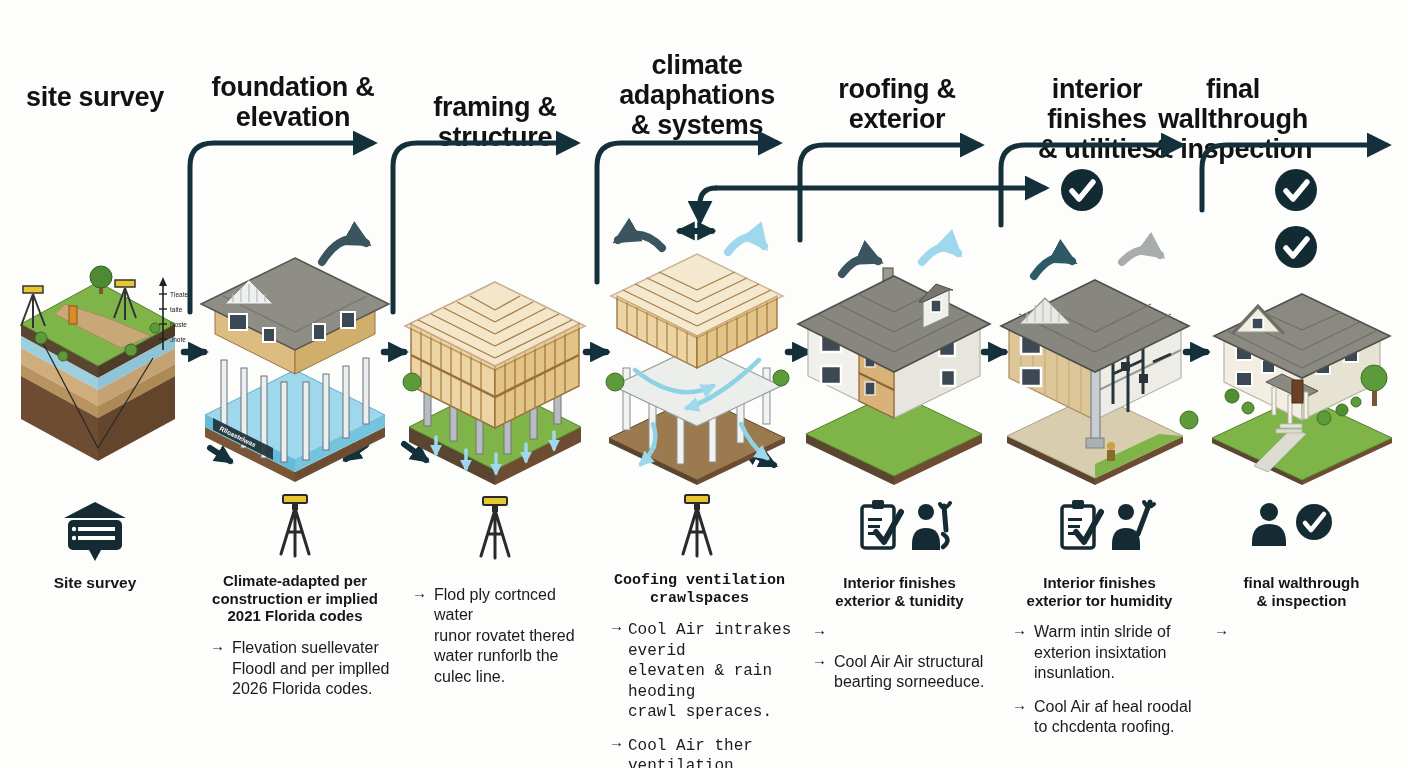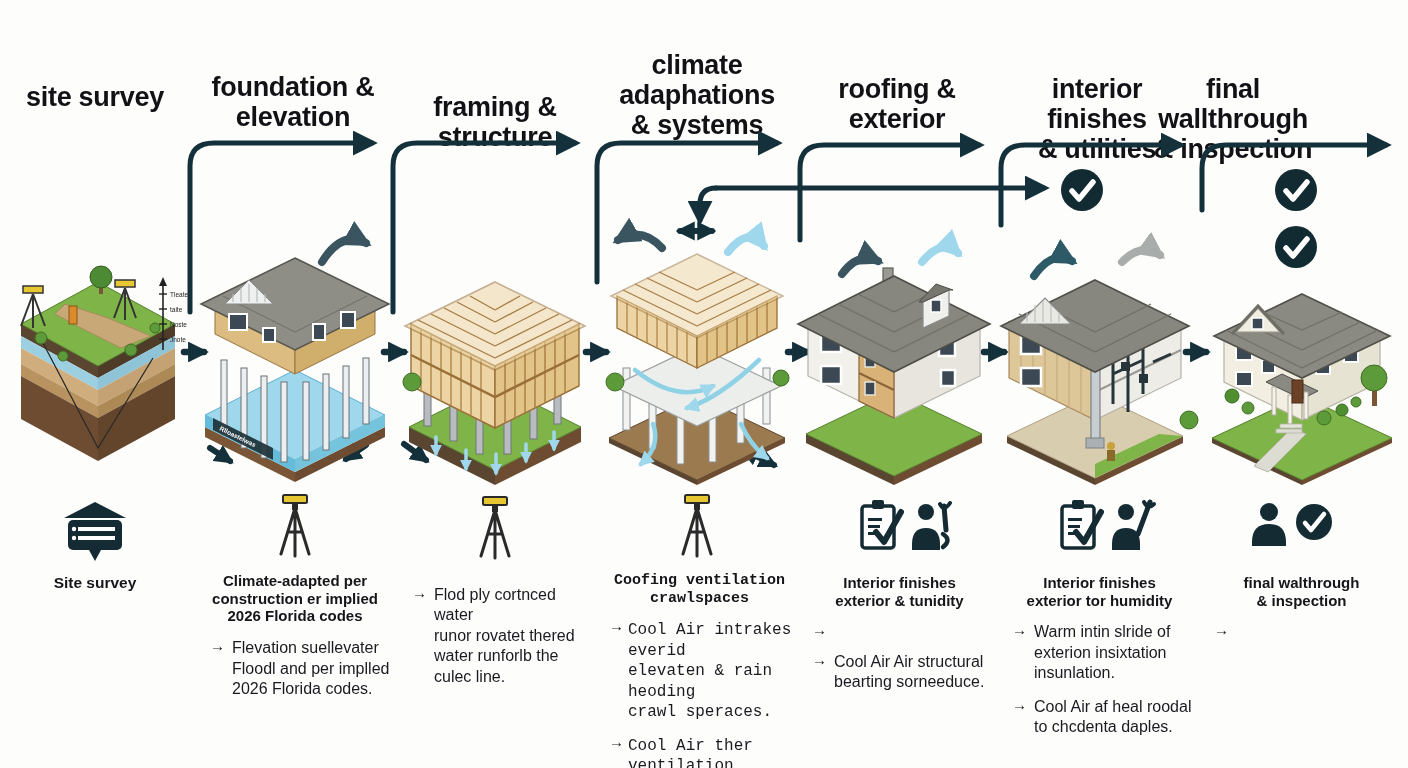--- a/index.html
+++ b/index.html
@@ -398,21 +398,21 @@
   <svg width="40" height="40" viewBox="0 0 40 40" style="left:1294px;top:502px;">
     <circle cx="20" cy="20" r="18" fill="#142b33"></circle>
     <polyline points="11,21 17,28 30,12" fill="none" stroke="#fff" stroke-width="4.5" stroke-linecap="round" stroke-linejoin="round"></polyline>
   </svg>
 
   <div class="col-label" style="left:25px;top:574px;width:140px;">Site survey</div>
 
   <div class="col-text" style="left:200px;top:572px;width:190px;">
     <div class="col-heading">Climate-adapted per
 construction er implied
-2026 Florida codes</div>
+2021 Florida codes</div>
     <div class="bullet">
       <span class="bullet-arrow">→</span>
       <span class="bullet-text">Flevation suellevater
 Floodl and per implled
 2026 Florida codes.</span>
     </div>
   </div>
 
   <div class="col-text" style="left:402px;top:572px;width:190px;">
     <div class="bullet">
@@ -461,21 +461,21 @@
 exterior tor humidity</div>
     <div class="bullet">
       <span class="bullet-arrow">→</span>
       <span class="bullet-text">Warm intin slride of
 exterion insixtation
 insunlation.</span>
     </div>
     <div class="bullet">
       <span class="bullet-arrow">→</span>
       <span class="bullet-text">Cool Air af heal roodal
-to chcdenta daples.</span>
+to chcdenta roofing.</span>
     </div>
   </div>
 
   <div class="col-text" style="left:1204px;top:574px;width:195px;">
     <div class="col-heading">final walthrough
 &amp; inspection</div>
     <div class="bullet">
       <span class="bullet-arrow">→</span>
     </div>
   </div>

